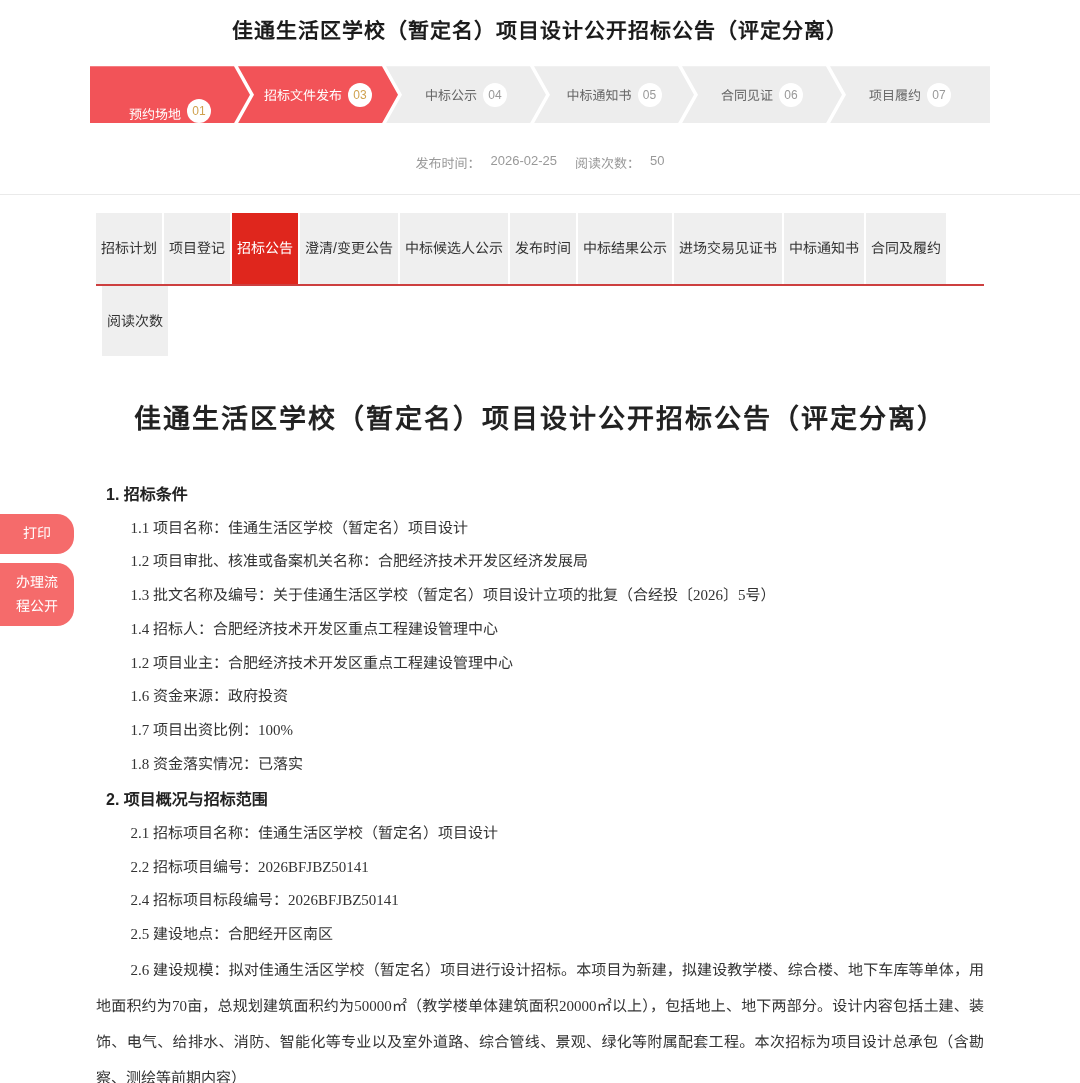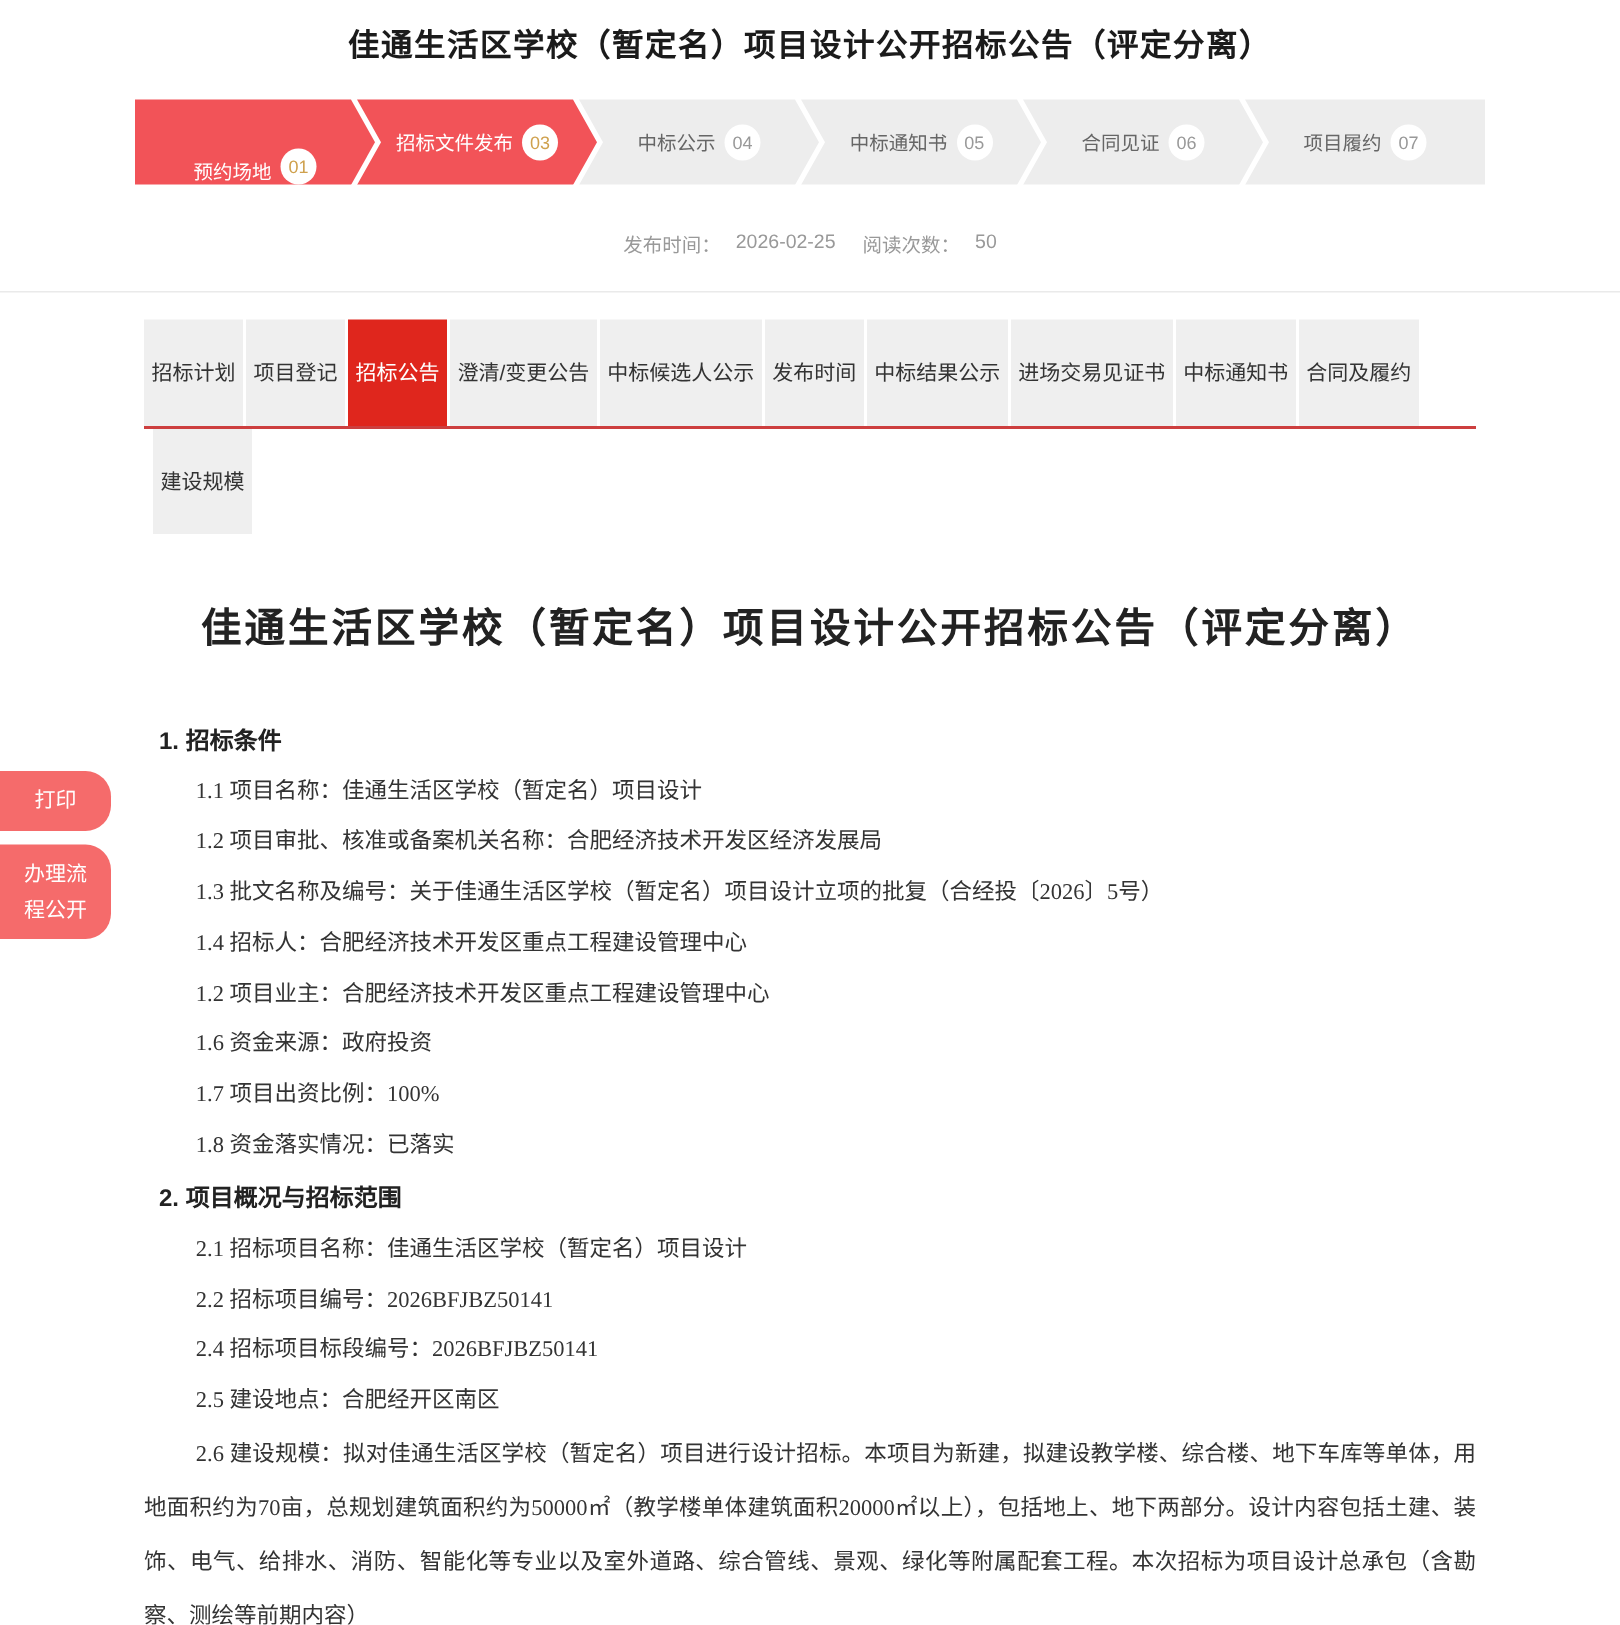--- a/index.html
+++ b/index.html
@@ -131,21 +131,21 @@
       <div class="tab">澄清/变更公告</div>
       <div class="tab">中标候选人公示</div>
       <div class="tab">发布时间</div>
       <div class="tab">中标结果公示</div>
       <div class="tab">进场交易见证书</div>
       <div class="tab">中标通知书</div>
       <div class="tab">合同及履约</div>
     </div>
   <div class="tabs-underline"></div>
   <div class="tabs-row tabs-row2">
-      <div class="tab">建设规模</div>
+      <div class="tab">阅读次数</div>
     </div>
 </div>
 
 <div class="article">
   <h2 class="article-title">佳通生活区学校（暂定名）项目设计公开招标公告（评定分离）</h2>
   <div id="article-body">
       <h3 class="section-heading">1. 招标条件</h3>
       <p class="item">1.1 项目名称：佳通生活区学校（暂定名）项目设计</p>
       <p class="item">1.2 项目审批、核准或备案机关名称：合肥经济技术开发区经济发展局</p>
       <p class="item">1.3 批文名称及编号：关于佳通生活区学校（暂定名）项目设计立项的批复（合经投〔2026〕5号）</p>

